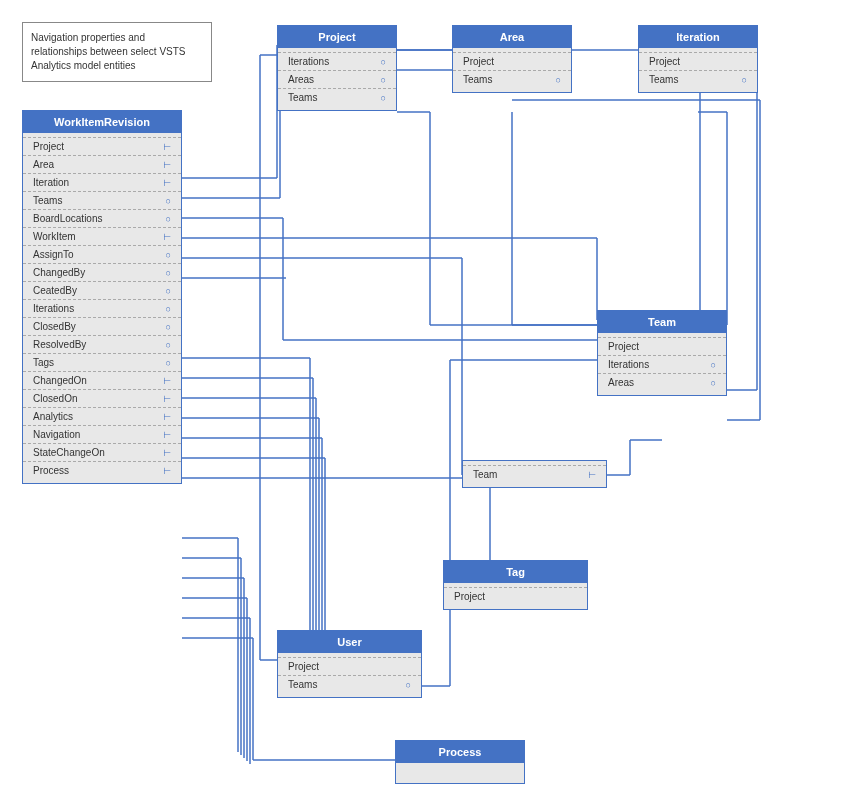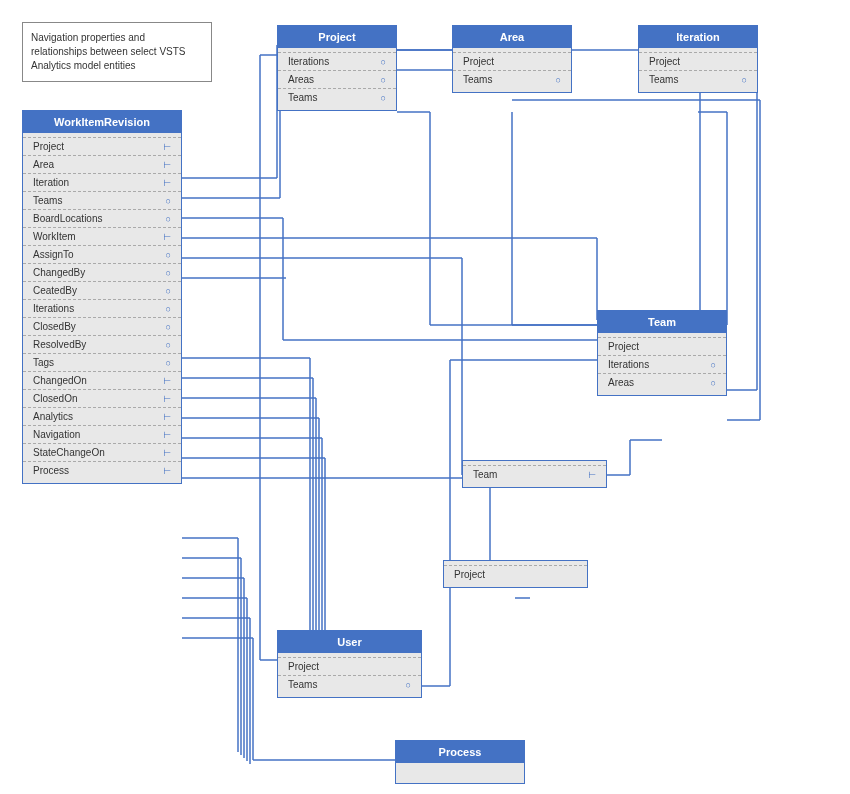--- a/index.html
+++ b/index.html
@@ -342,20 +342,23 @@
   <div class="entity-box" style="left:462px; top:460px; width:145px;">
     <div class="entity-body">
       <div class="entity-field">
         <span>Team</span>
           <span class="rel-symbol">⊢</span>
       </div>
     </div>
   </div>
 
   <div class="entity-box" style="left:443px; top:560px; width:145px;">
+    <div class="entity-header">
+      <span>Tag</span>
+    </div>
     <div class="entity-body">
       <div class="entity-field">
         <span>Project</span>
       </div>
     </div>
   </div>
 
   <div class="entity-box" style="left:277px; top:630px; width:145px;">
     <div class="entity-header">
       <span>User</span>

